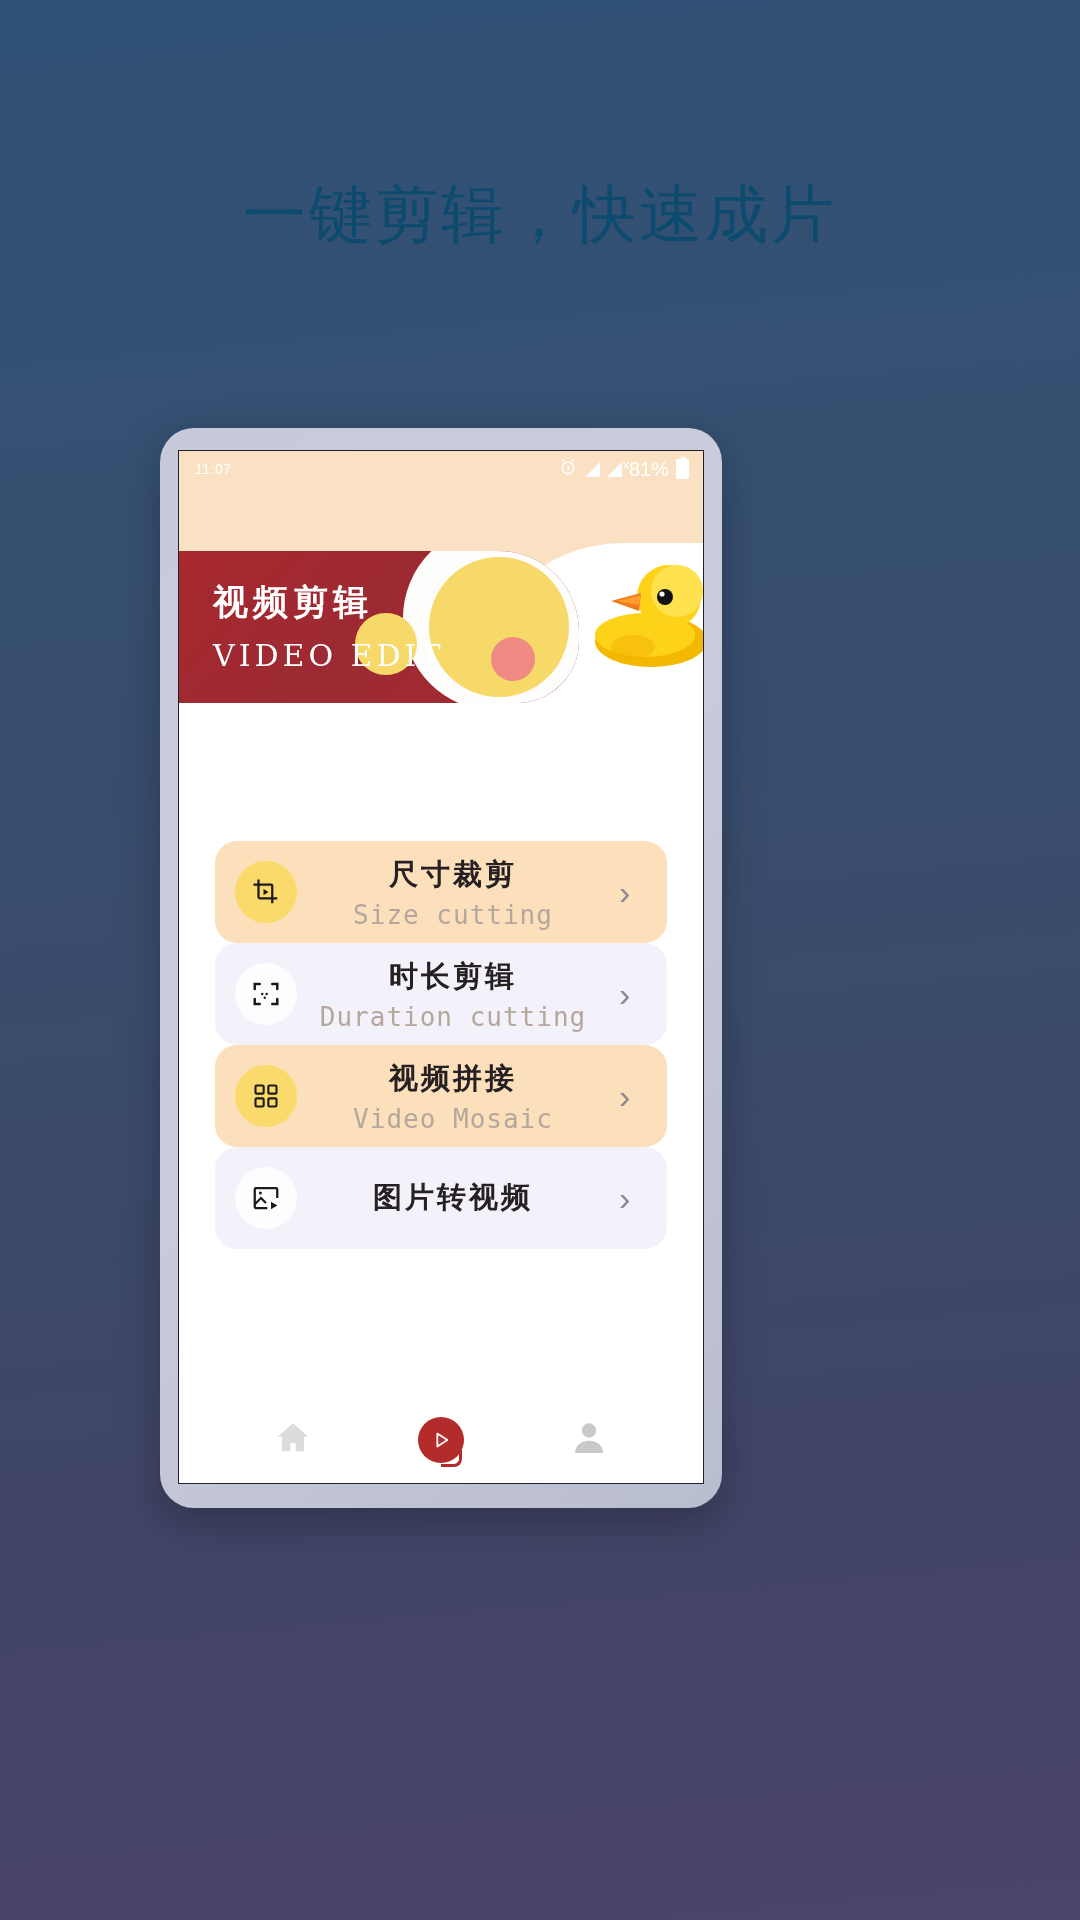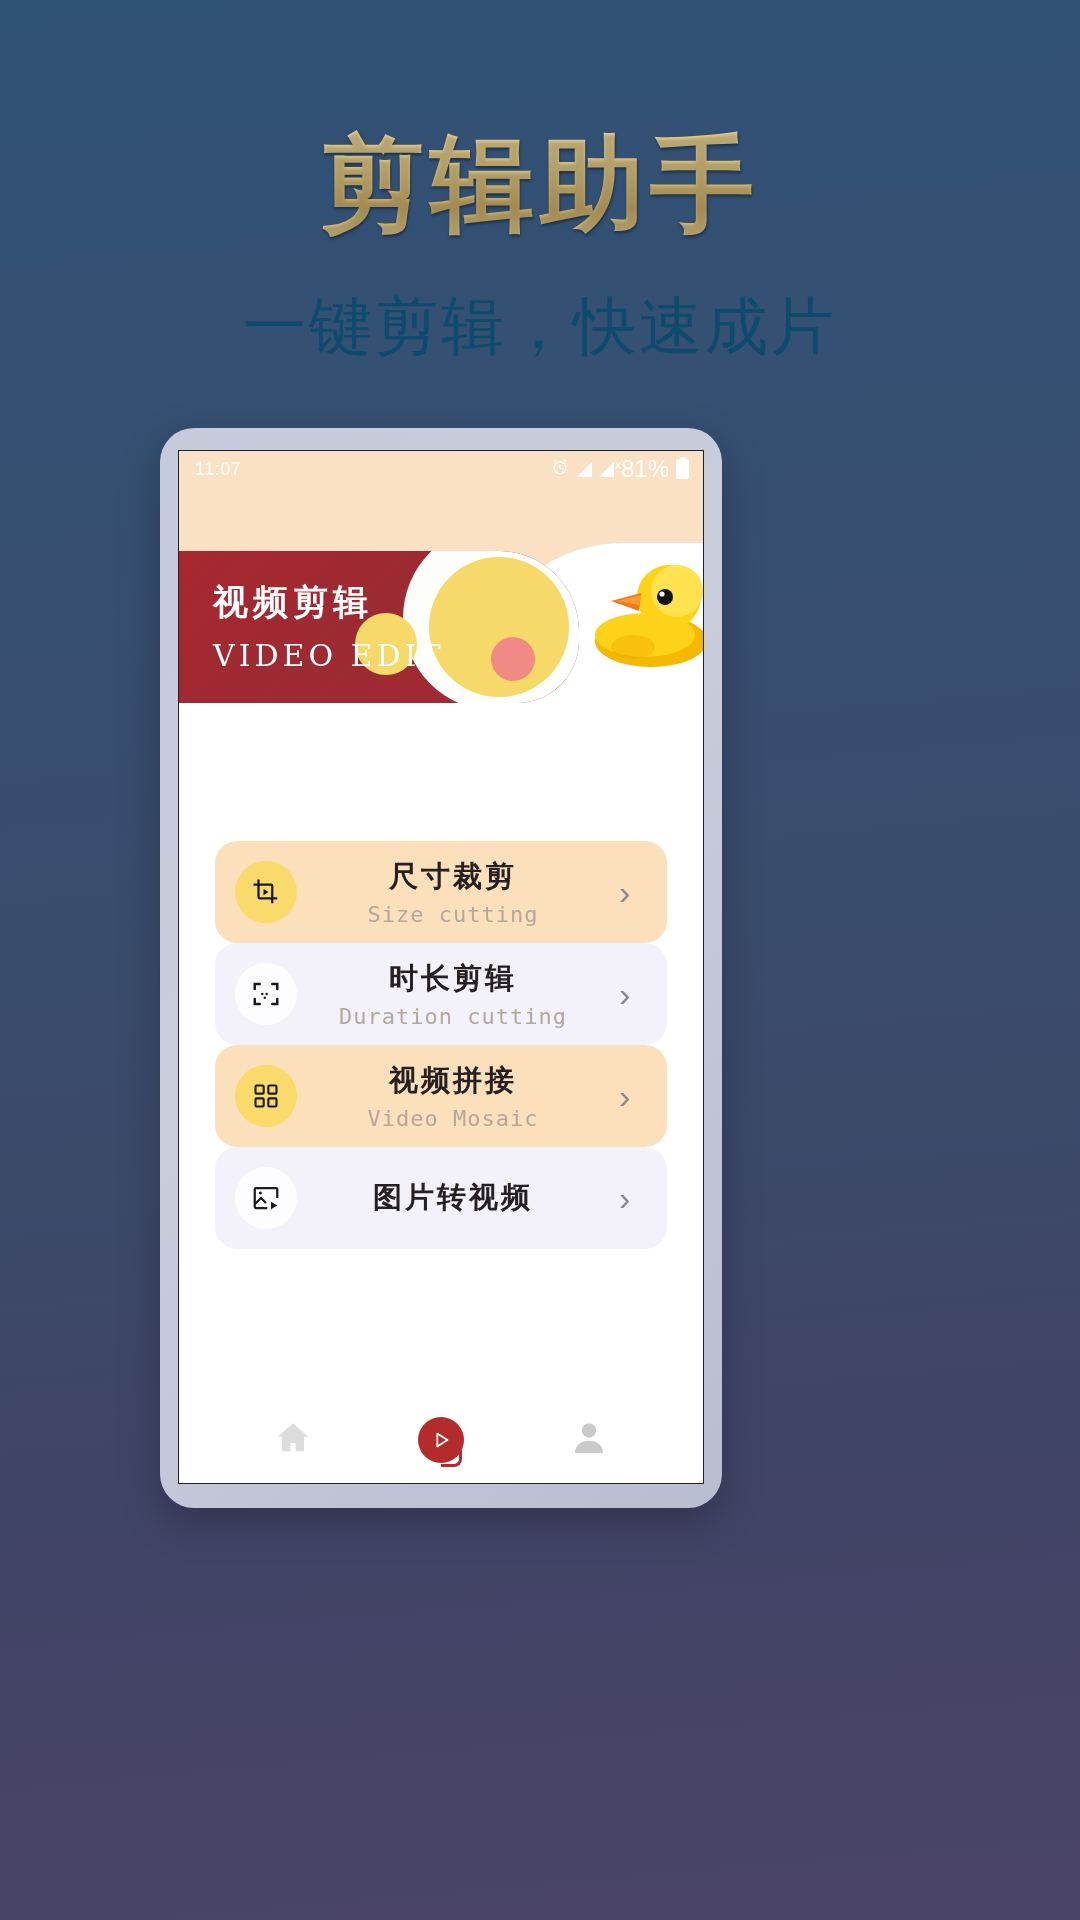--- a/index.html
+++ b/index.html
@@ -54,23 +54,23 @@
   }
 
   
   .statusbar{
     height:36px; flex:0 0 36px;
     background:#fbe1c4;
     display:flex; align-items:center; justify-content:space-between;
     padding:0 14px 0 16px;
     color:#ffffff;
   }
-  .sb-time{ font-size:18px; letter-spacing:.5px; }
+  .sb-time{ font-size:14px; letter-spacing:.5px; }
   .sb-right{ display:flex; align-items:center; gap:7px; }
-  .sb-pct{ font-size:24px; }
+  .sb-pct{ font-size:20px; }
   .batt{
     width:13px;height:20px;border:2px solid #fff;border-radius:2px;position:relative;background:#fff;
   }
   .batt:after{content:"";position:absolute;top:-4px;left:3px;width:5px;height:3px;background:#fff;border-radius:1px;}
   .sig{ width:0;height:0;border-left:15px solid transparent;border-bottom:15px solid #fff; }
   .sig-wrap{position:relative;display:flex;align-items:flex-end;}
   .sig-x{position:absolute;right:-7px;top:-4px;font-size:12px;color:#fff;}
 
   
   .banner{
@@ -146,21 +146,21 @@
   }
   .icon-circle.warm{ background:#fada6b; }
   .icon-circle.cool{ background:#fdfdff; }
   .card-text{ flex:1 1 auto; text-align:center; margin-left:-10px;}
   .c-cn{
     font-family:"DejaVu Serif","Liberation Serif",serif;
     font-size:29px; color:#262022; letter-spacing:3px; font-weight:600;
   }
   .c-en{
     font-family:"DejaVu Sans Mono","Liberation Mono",monospace;
-    font-size:22px; color:#b5a79c; letter-spacing:1px; margin-top:5px;
+    font-size:26px; color:#b5a79c; letter-spacing:1px; margin-top:5px;
   }
   .chev{ flex:0 0 22px; color:#8e8790; font-size:34px; line-height:1; font-weight:300;}
 
   
   .tabbar{
     flex:0 0 86px; height:86px; background:#fff;
     display:flex; align-items:center; justify-content:space-around;
     padding:0 40px;
   }
   .tab{ display:flex; align-items:center; justify-content:center; width:80px; height:60px;}
@@ -171,21 +171,20 @@
   }
   .playbtn:after{
     content:"";position:absolute;right:2px;bottom:-4px;width:18px;height:14px;
     border-bottom:3px solid #b32b2b;border-right:3px solid #b32b2b;border-radius:0 0 8px 0;
   }
 </style>
 </head>
 <body>
 
 <div class="hero">
-  <div class="hero-title">剪辑助手</div>
   <div class="hero-sub">一键剪辑，快速成片</div>
 </div>
 
 <div class="phone">
   <div class="screen">
 
     <div class="statusbar">
       <div class="sb-time">11:07</div>
       <div class="sb-right">
         <span>

